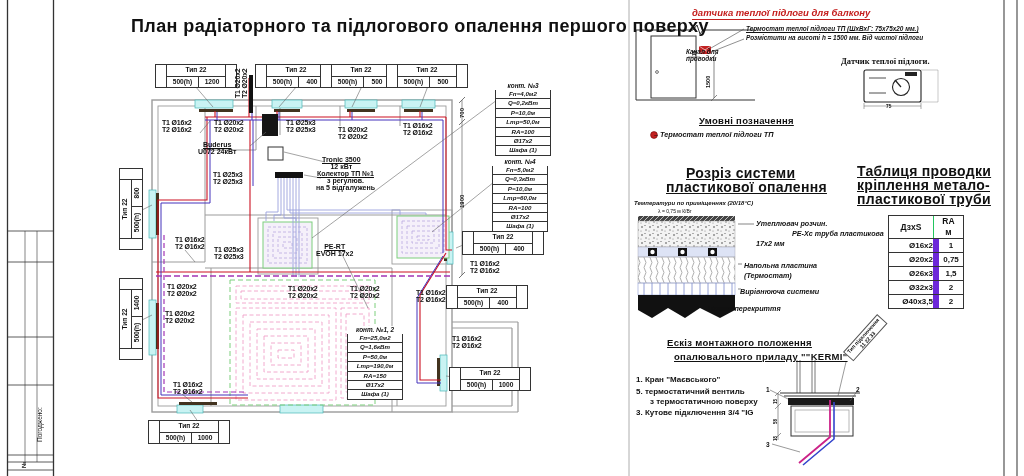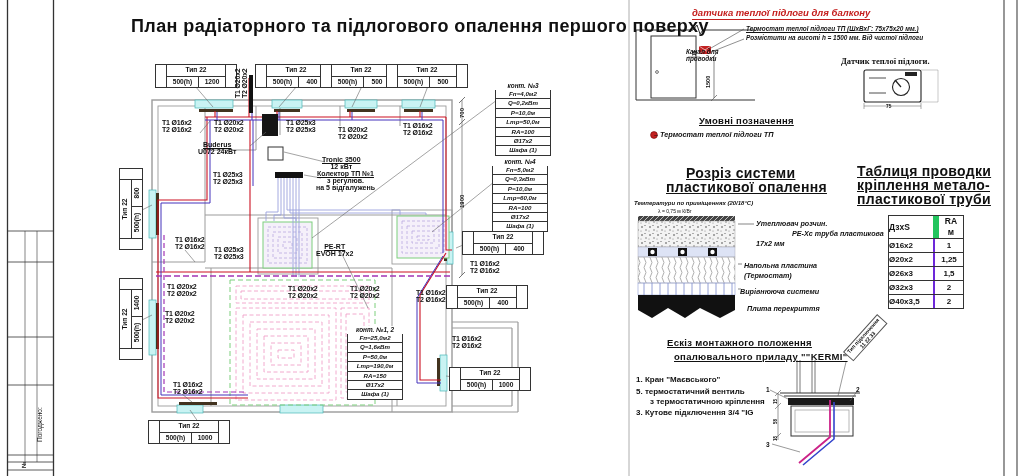--- a/index.html
+++ b/index.html
@@ -27,21 +27,21 @@
   .rb-n{width:26px;text-align:center;}
   .plbl{position:absolute;font-size:7px;font-weight:bold;line-height:7px;letter-spacing:-.2px;transform-origin:0 0;}
   .eqlbl{position:absolute;font-size:7px;font-weight:bold;line-height:7.2px;text-align:center;transform-origin:0 0;}
   .eqlbl div:first-child{text-decoration:underline;}
   .circ{position:absolute;width:56px;background:#fff;}
   .circ-t{font-size:6.4px;font-weight:bold;font-style:italic;text-align:center;line-height:8px;}
   .circ-r{border:1px solid #333;border-top:none;font-size:6.2px;font-weight:bold;font-style:italic;
           text-align:center;line-height:8.4px;height:8.4px;}
   .circ-r:first-of-type{border-top:1px solid #333;}
   .ptrow{display:flex;border:1px solid #333;border-top:none;font-size:8px;font-weight:bold;}
-  .pt-c1{width:44px;text-align:left;border-right:2px solid #6d28d9;line-height:13px;}
+  .pt-c1{width:44px;text-align:right;border-right:6px solid #6d28d9;line-height:13px;}
   .pt-c2{flex:1;text-align:center;line-height:13px;}
   .connlbl{position:absolute;font-size:5.3px;font-weight:bold;line-height:6px;transform-origin:0 0;
            text-align:center;border:0.5px solid #555;padding:0 2px;background:#fff;}
 </style>
 </head>
 <body>
 
 <div id="root">
 
   <svg id="art" width="1024" height="476" viewBox="0 0 1024 476">
@@ -269,41 +269,41 @@
   <div class="abs sec-ttl" style="left:686px;top:165px">Розріз системи</div>
   <div class="abs sec-ttl" style="left:666px;top:179px">пластикової опалення</div>
   <div class="abs note" style="left:634px;top:200px;font-size:6px">Температури по приміщеннях (20/18°С)</div>
   <div class="abs" style="left:658px;top:208px;font-size:5px">λ = 0,75 м К/Вт</div>
   <div class="abs slbl" style="left:756px;top:219px">Утеплювач розчин.</div>
   <div class="abs slbl" style="left:792px;top:229px">PE-Xc труба пластикова</div>
   <div class="abs slbl" style="left:756px;top:239px">17х2 мм</div>
   <div class="abs slbl" style="left:744px;top:261px">Напольна пластина</div>
   <div class="abs slbl" style="left:744px;top:271px">(Термостат)</div>
   <div class="abs slbl" style="left:740px;top:287px">Вирівнююча системи</div>
-  <div class="abs slbl" style="left:747px;top:304px">Плита перекриття</div>
+  <div class="abs slbl" style="left:708px;top:304px">Плита перекриття</div>
 
   <div class="abs sec-ttl" style="left:857px;top:163px">Таблиця проводки</div>
   <div class="abs sec-ttl" style="left:857px;top:177px">кріплення метало-</div>
   <div class="abs sec-ttl" style="left:857px;top:191px">пластикової труби</div>
   <div class="abs" style="left:888px;top:215px;width:76px">
     <div style="display:flex;border:1px solid #333;font-weight:bold;font-size:8.5px">
-      <div style="width:44px;text-align:left;border-right:6px solid #22c55e;line-height:22px">ДзхS</div>
+      <div style="width:44px;text-align:center;border-right:1px solid #22c55e;line-height:22px">ДзхS</div>
       <div style="flex:1;text-align:center">
         <div style="line-height:11px">RA</div>
         <div style="line-height:11px">м</div>
       </div>
     </div>
     <div id="ptbody">
         <div class="ptrow">
           <div class="pt-c1">Ø16х2</div>
           <div class="pt-c2">1</div>
         </div>
         <div class="ptrow">
           <div class="pt-c1">Ø20х2</div>
-          <div class="pt-c2">1,25</div>
+          <div class="pt-c2">0,75</div>
         </div>
         <div class="ptrow">
           <div class="pt-c1">Ø26х3</div>
           <div class="pt-c2">1,5</div>
         </div>
         <div class="ptrow">
           <div class="pt-c1">Ø32х3</div>
           <div class="pt-c2">2</div>
         </div>
         <div class="ptrow">
@@ -557,15 +557,15 @@
       <div class="dim" style="left: 886px; top: 104px; font-size: 4.8px;">75</div>
       <div class="dim" style="left: 773px; top: 404px; font-size: 4.5px; transform: rotate(-90deg);">15</div>
       <div class="dim" style="left: 773px; top: 424px; font-size: 4.5px; transform: rotate(-90deg);">58</div>
       <div class="dim" style="left: 773px; top: 441px; font-size: 4.5px; transform: rotate(-90deg);">15</div>
       <div class="dim" style="left: 766px; top: 386px; font-size: 6.5px;">1</div>
       <div class="dim" style="left: 856px; top: 386px; font-size: 6.5px;">2</div>
       <div class="dim" style="left: 766px; top: 441px; font-size: 6.5px;">3</div>
     </div>
 <div class="klist" style="left: 636px; top: 375px;">1. Кран "Маєвського"</div>
     <div class="klist" style="left: 636px; top: 387px;">5. термостатичний вентиль</div>
-    <div class="klist" style="left: 650px; top: 397px;">з термостатичною кріплення</div>
+    <div class="klist" style="left: 650px; top: 397px;">з термостатичною поверху</div>
     <div class="klist" style="left: 636px; top: 408px;">3. Кутове підключення 3/4 "IG</div>
   </div>
 
 </body></html>

